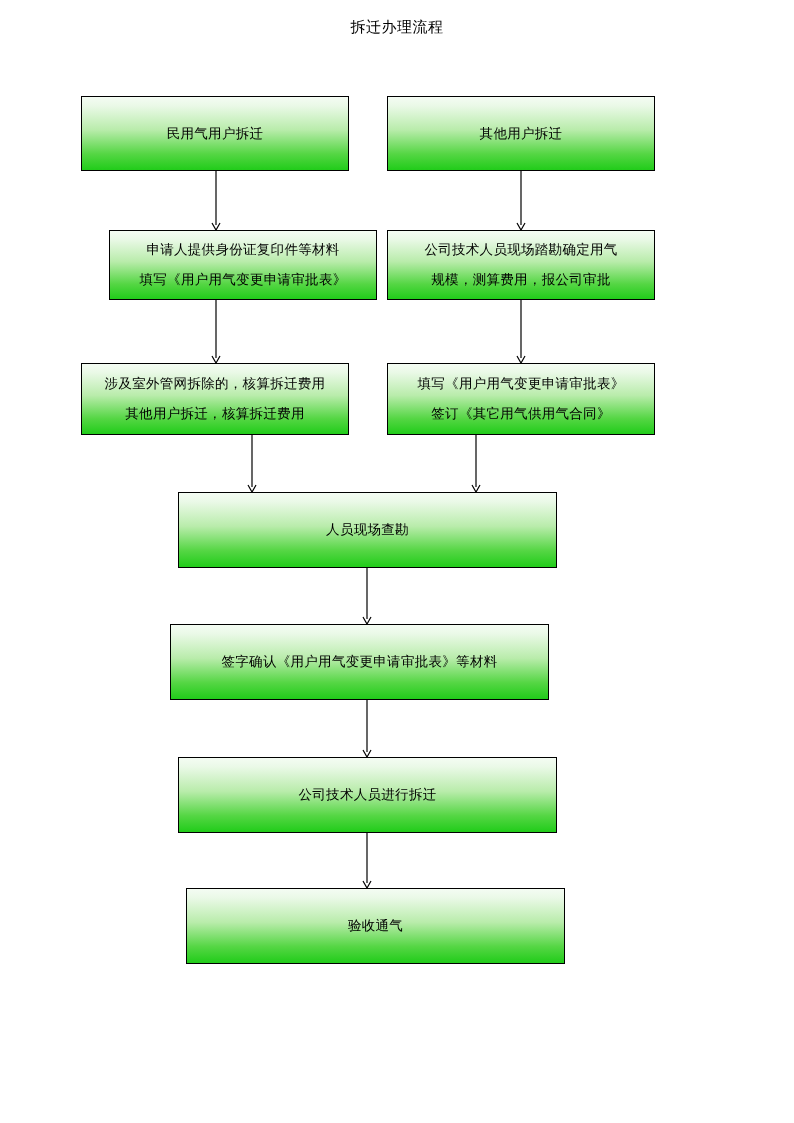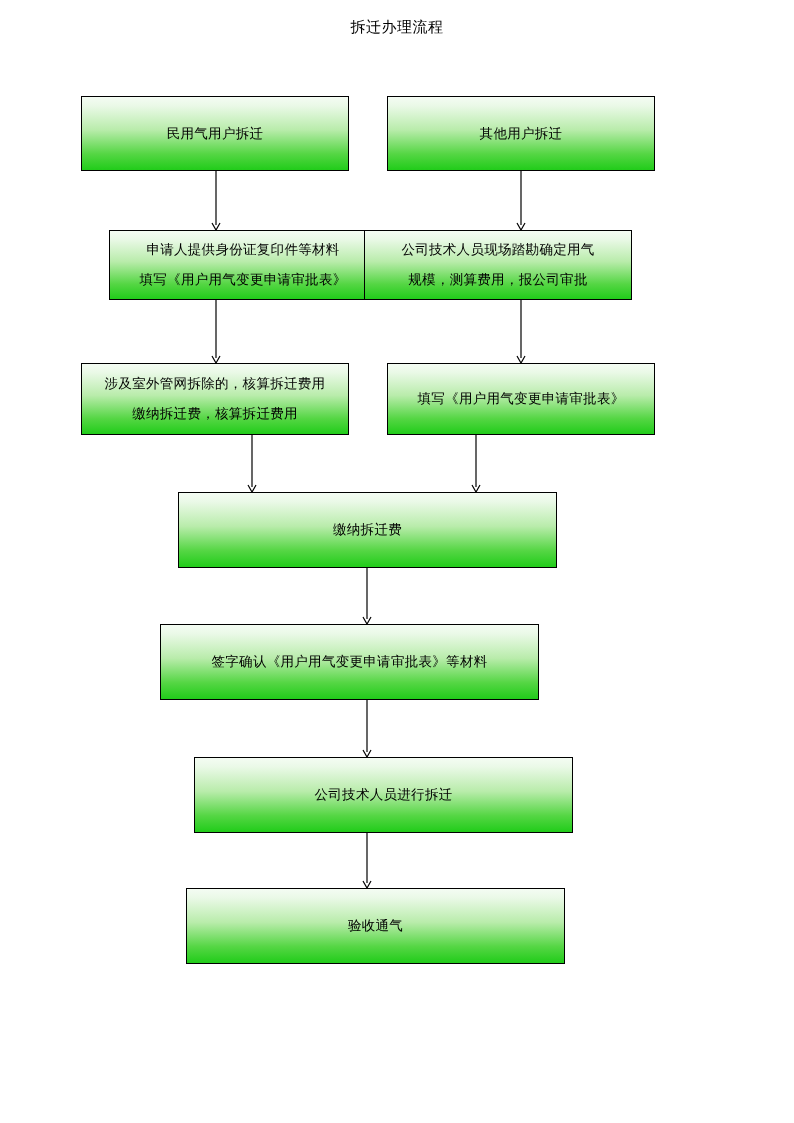--- a/index.html
+++ b/index.html
@@ -116,38 +116,39 @@
       <div class="node" style="left: 81px; top: 96px; width: 268px; height: 75px; justify-content: center;">
         <span class="line">民用气用户拆迁</span>
       </div>
       <div class="node" style="left: 387px; top: 96px; width: 268px; height: 75px;">
         <span class="line">其他用户拆迁</span>
       </div>
       <div class="node" style="left: 81px; top: 230px; width: 268px; height: 70px; margin-left: 28px;">
         <span class="line">申请人提供身份证复印件等材料</span>
         <span class="line">填写《用户用气变更申请审批表》</span>
       </div>
-      <div class="node" style="left: 364px; top: 230px; width: 268px; height: 70px;">
+      <div class="node" style="left: 387px; top: 230px; width: 268px; height: 70px;">
         <span class="line">公司技术人员现场踏勘确定用气</span>
         <span class="line">规模，测算费用，报公司审批</span>
       </div>
       <div class="node" style="left: 81px; top: 363px; width: 268px; height: 72px;">
         <span class="line">涉及室外管网拆除的，核算拆迁费用</span>
-        <span class="line">缴纳拆迁费，核算拆迁费用</span>
+        <span class="line">其他用户拆迁，核算拆迁费用</span>
       </div>
       <div class="node" style="left: 387px; top: 363px; width: 268px; height: 72px;">
         <span class="line">填写《用户用气变更申请审批表》</span>
+        <span class="line">签订《其它用气供用气合同》</span>
       </div>
       <div class="node" style="left: 178px; top: 492px; width: 379px; height: 76px;">
-        <span class="line">缴纳拆迁费</span>
+        <span class="line">人员现场查勘</span>
       </div>
-      <div class="node" style="left: 160px; top: 624px; width: 379px; height: 76px;">
+      <div class="node" style="left: 170px; top: 624px; width: 379px; height: 76px;">
         <span class="line">签字确认《用户用气变更申请审批表》等材料</span>
       </div>
-      <div class="node" style="left: 194px; top: 757px; width: 379px; height: 76px;">
+      <div class="node" style="left: 178px; top: 757px; width: 379px; height: 76px;">
         <span class="line">公司技术人员进行拆迁</span>
       </div>
       <div class="node" style="left: 178px; top: 888px; width: 379px; height: 76px; margin-left: 8px;">
         <span class="line">验收通气</span>
       </div>
     </div>
 
 </div>
 
 </body></html>

